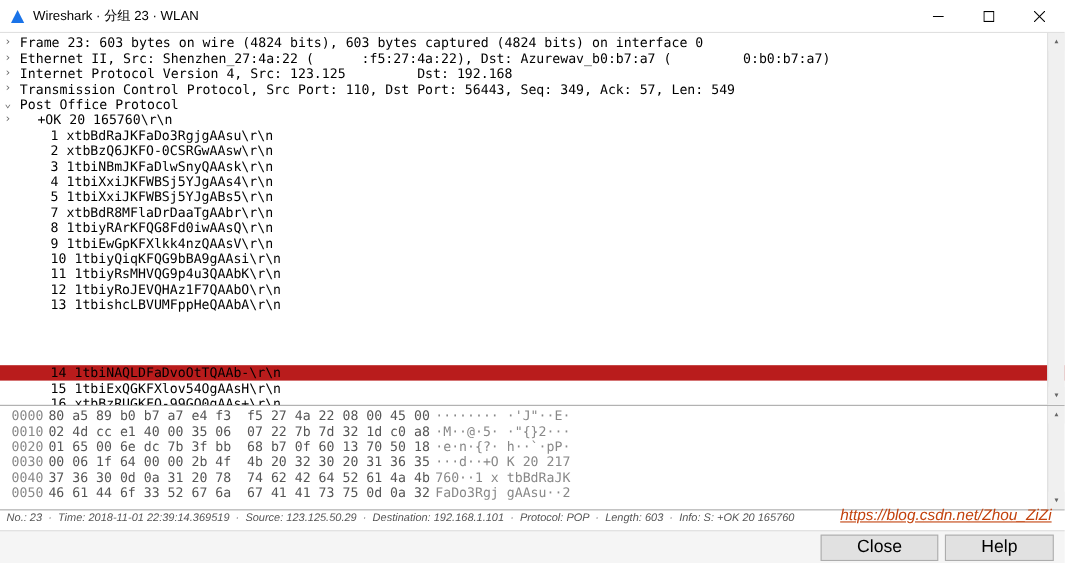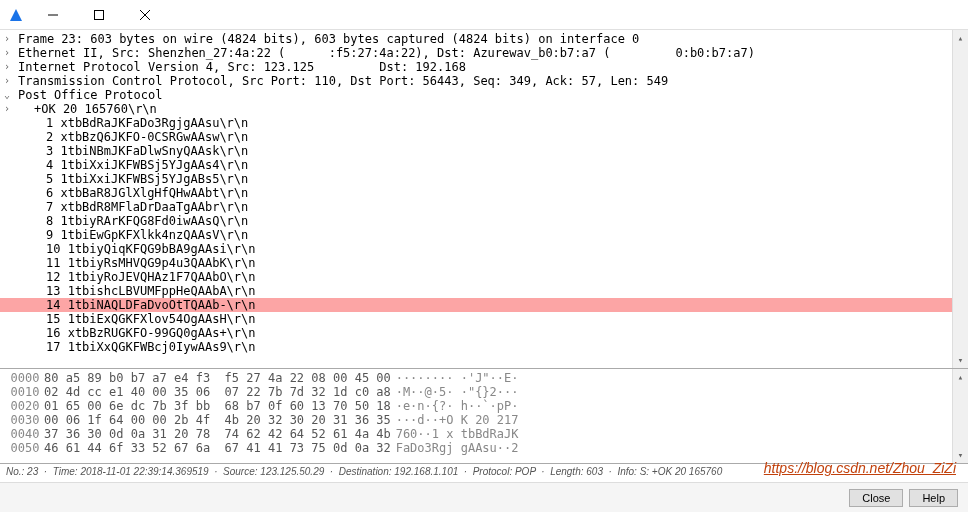--- a/index.html
+++ b/index.html
@@ -7,43 +7,44 @@
 .titlebar { height:30px; display:flex; align-items:center; padding:0 0 0 8px; background:#fff; border-bottom:1px solid #e0e0e0; }
 .titlebar .icon { width:16px; height:16px; margin-right:6px; }
 .titlebar .title { font-size:12px; color:#000; flex:1; }
 .winbtns { display:flex; height:100%; }
 .winbtn { width:46px; height:30px; display:flex; align-items:center; justify-content:center; color:#000; }
 .winbtn svg { width:10px; height:10px; }
 .pane { font-family:Consolas,monospace; font-size:12px; line-height:14px; overflow:auto; }
 .top-pane { flex:1; border-bottom:1px solid #aaa; padding:2px 0; position:relative; }
 .top-pane .line { white-space:pre; padding:0 4px 0 18px; position:relative; }
 .top-pane .twisty { position:absolute; left:4px; color:#666; font-size:10px; }
-.top-pane .line.sel { background:#fca5a5; }
+.top-pane .line.sel { background:#b91c1c;margin-top:48px; }
 .top-pane .l2 { padding-left:34px; }
 .top-pane .l3 { padding-left:46px; }
 .bot-pane { height:95px; border-bottom:1px solid #aaa; display:flex; padding:2px 6px; color:#555; position:relative; }
 .hexrow { display:flex; white-space:pre; }
 .off { width:38px; color:#888;text-align:center; }
 .hex { width:330px; }
 .asc { color:#888; }
 .statusbar { height:18px; font-size:10px; font-style:italic; color:#555; padding:2px 6px; white-space:pre; }
 .btnbar { height:30px; display:flex; justify-content:flex-end; align-items:center; padding:0 10px; gap:6px; border-top:1px solid #ddd; background:#f5f5f5; }
-.btn { border:1px solid #adadad; background:#e1e1e1; padding:2px 12px; font-size:11px; }
+.btn { border:1px solid #adadad; background:#e1e1e1; padding:2px 32px; font-size:16px; }
 .scroll-right { position:absolute; right:0; top:0; bottom:0; width:16px; background:#f0f0f0; border-left:1px solid #ddd; }
 .scroll-up,.scroll-down { position:absolute; left:0; right:0; height:16px; display:flex; align-items:center; justify-content:center; color:#666; font-size:9px; background:#f0f0f0; }
 .scroll-up { top:0; } .scroll-down { bottom:0; }
 .wm { position:absolute; right:12px; bottom:36px; color:#c2410c; font-size:14px; font-style:italic; pointer-events:none;text-decoration:underline; }
 </style>
 </head>
 <body>
 
 <div class="titlebar">
   <svg class="icon" viewBox="0 0 16 16">
       <path d="M2 14 L8 2 L14 14 Z" fill="#1a73e8"></path>
     </svg>
+  <span class="title">Wireshark · 分组 23 · WLAN</span>
   <div class="winbtns">
     <div class="winbtn">
         <svg viewBox="0 0 10 10">
           <line x1="0" y1="5" x2="10" y2="5" stroke="#000"></line>
         </svg>
       </div>
     <div class="winbtn">
         <svg viewBox="0 0 10 10">
           <rect x="0.5" y="0.5" width="9" height="9" fill="none" stroke="#000"></rect>
         </svg>
@@ -63,21 +64,20 @@
   <div class="line"><span class="twisty">›</span><span>Internet Protocol Version 4, Src: 123.125         Dst: 192.168</span></div>
   <div class="line"><span class="twisty">›</span><span>Transmission Control Protocol, Src Port: 110, Dst Port: 56443, Seq: 349, Ack: 57, Len: 549</span></div>
   <div class="line"><span class="twisty">⌄</span><span>Post Office Protocol</span></div>
   <div class="line l2"><span class="twisty">›</span><span>+OK 20 165760\r\n</span></div>
   <div id="poplines">
       <div class="line l3">1 xtbBdRaJKFaDo3RgjgAAsu\r\n</div>
       <div class="line l3">2 xtbBzQ6JKFO-0CSRGwAAsw\r\n</div>
       <div class="line l3">3 1tbiNBmJKFaDlwSnyQAAsk\r\n</div>
       <div class="line l3">4 1tbiXxiJKFWBSj5YJgAAs4\r\n</div>
       <div class="line l3">5 1tbiXxiJKFWBSj5YJgABs5\r\n</div>
-      <div class="line l3">6 xtbBaR8JGlXlgHfQHwAAbt\r\n</div>
       <div class="line l3">7 xtbBdR8MFlaDrDaaTgAAbr\r\n</div>
       <div class="line l3">8 1tbiyRArKFQG8Fd0iwAAsQ\r\n</div>
       <div class="line l3">9 1tbiEwGpKFXlkk4nzQAAsV\r\n</div>
       <div class="line l3">10 1tbiyQiqKFQG9bBA9gAAsi\r\n</div>
       <div class="line l3">11 1tbiyRsMHVQG9p4u3QAAbK\r\n</div>
       <div class="line l3">12 1tbiyRoJEVQHAz1F7QAAbO\r\n</div>
       <div class="line l3">13 1tbishcLBVUMFppHeQAAbA\r\n</div>
       <div class="line l3 sel">14 1tbiNAQLDFaDvoOtTQAAb-\r\n</div>
       <div class="line l3">15 1tbiExQGKFXlov54OgAAsH\r\n</div>
       <div class="line l3">16 xtbBzRUGKFO-99GQ0gAAs+\r\n</div>

